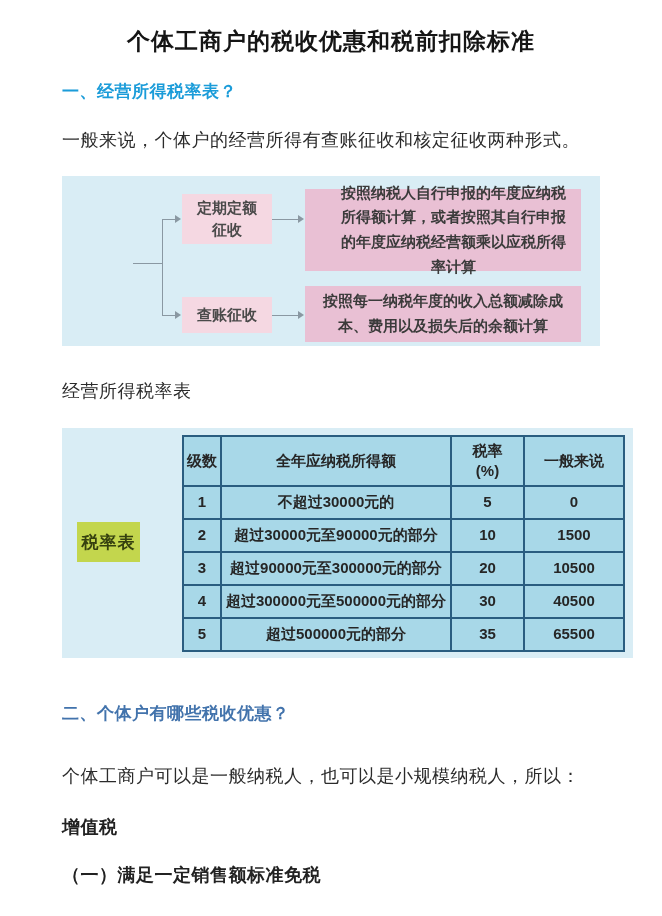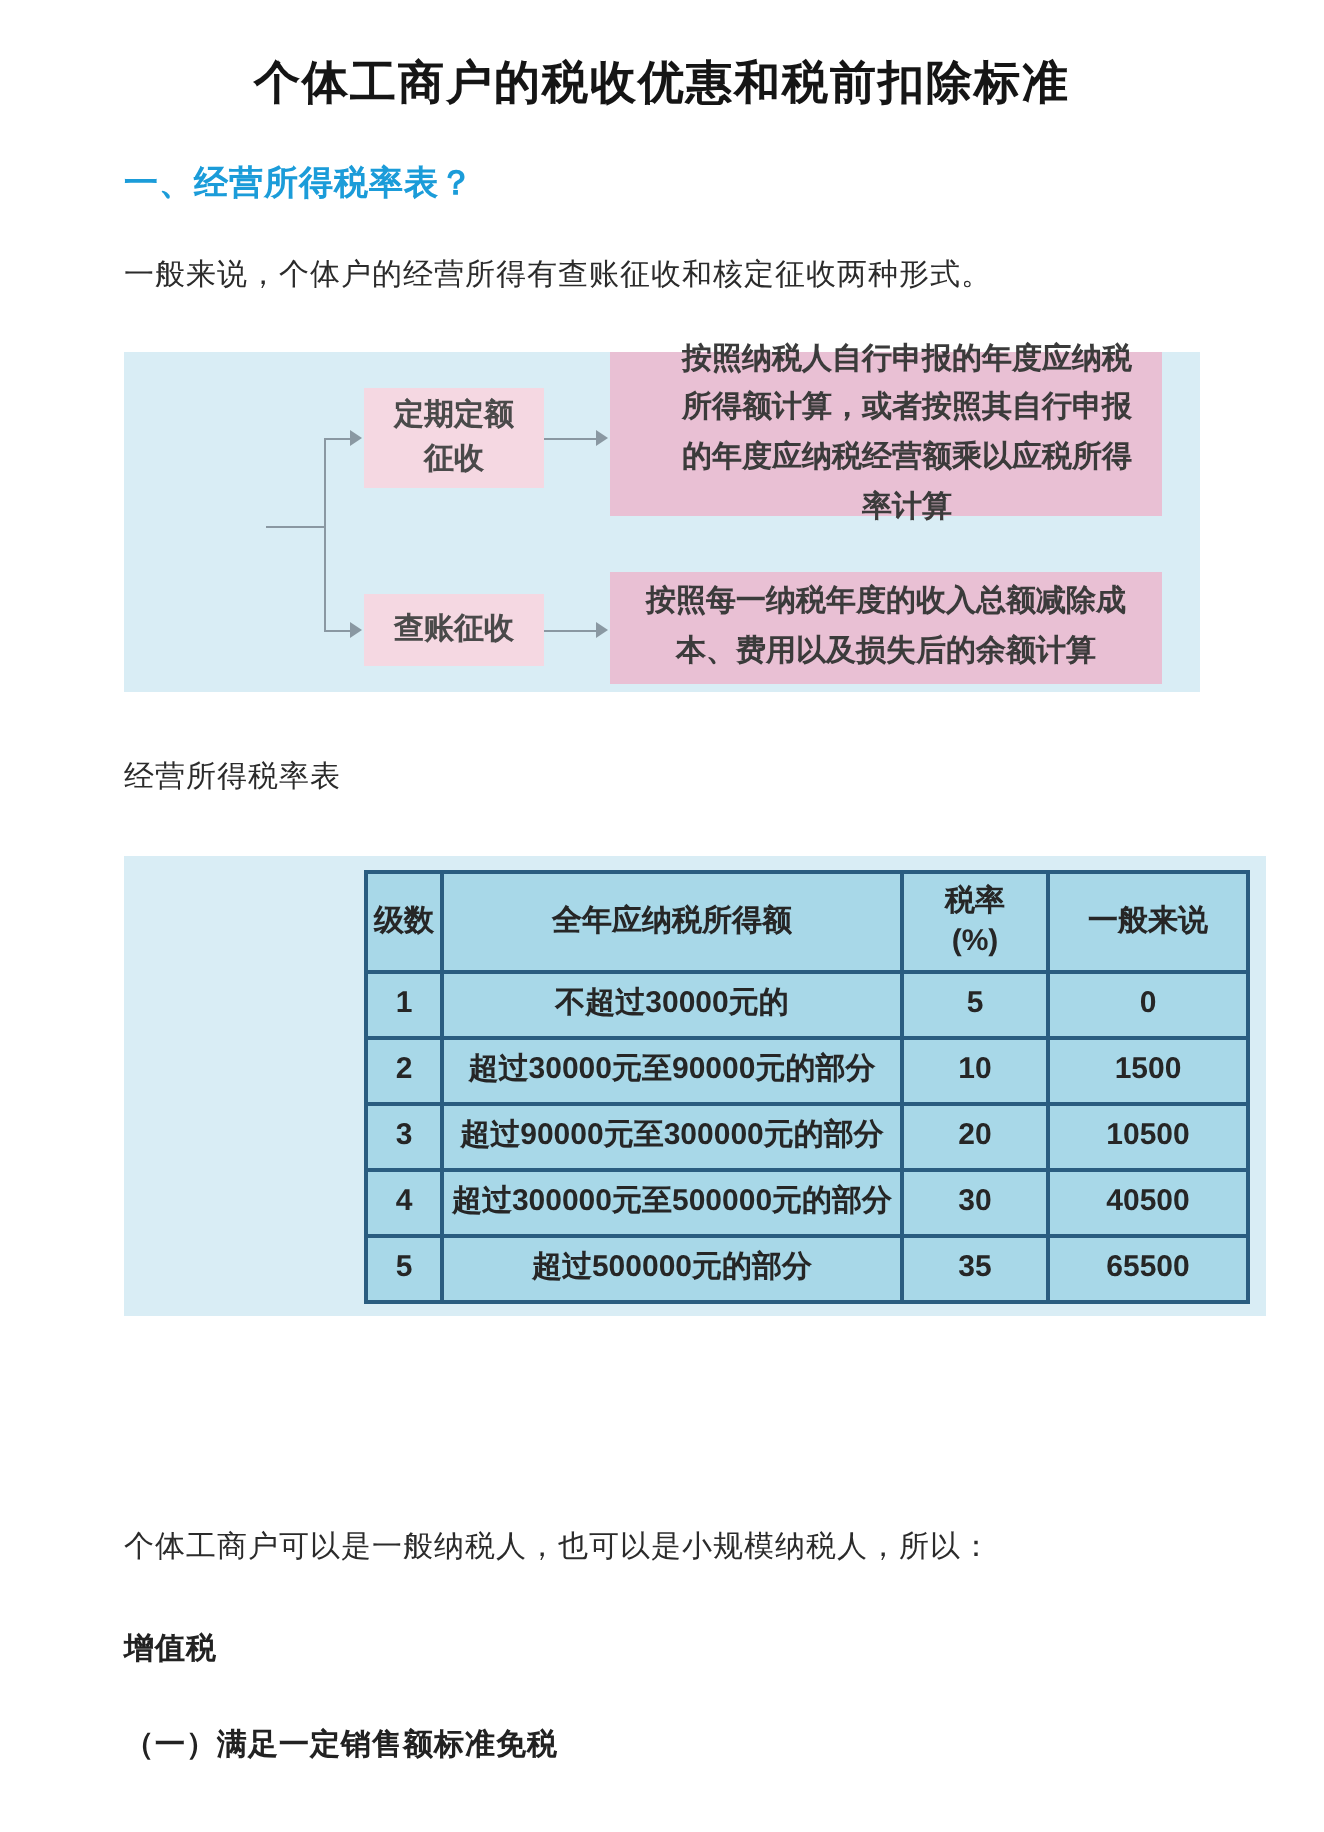--- a/index.html
+++ b/index.html
@@ -27,21 +27,21 @@
     left: 62px;
     font-size: 17px;
     font-weight: bold;
     letter-spacing: 0.5px;
   }
   .section-heading.cyan { top: 80px; color: #1b9cd9; }
   .section-heading.steel { top: 702px; color: #4273ac; }
   .body-text {
     position: absolute;
     left: 62px;
-    font-size: 15px;
+    font-size: 18px;
     color: #2b2b2b;
     letter-spacing: 0.5px;
   }
   .intro-text { top: 128px; }
   .table-caption { top: 379px; }
   .section2-body { top: 764px; }
   .bold-line { font-weight: bold; color: #222; }
   .vat-sub { top: 815px; }
   .exemption-sub { top: 863px; }
 
@@ -74,21 +74,21 @@
     padding: 0 10px;
   }
   .branch-box.b1 { left: 120px; top: 18px;  width: 90px; height: 50px; }
   .branch-box.b2 { left: 120px; top: 121px; width: 90px; height: 36px; }
   .desc-box {
     background: #e9c0d4;
     font-size: 15px; font-weight: bold; color: #3b3b3b;
     line-height: 1.65;
     padding: 2px 13px;
   }
-  .desc-box.d1 { left: 243px; top: 0;   width: 276px; height: 82px; padding-left: 34px; }
+  .desc-box.d1 { left: 243px; top: 13px;   width: 276px; height: 82px; padding-left: 34px; }
   .desc-box.d2 { left: 243px; top: 110px; width: 276px; height: 56px; }
 
   .cline { position: absolute; background: #8a98a2; }
   .cline.h { height: 1px; }
   .cline.v { width: 1px; }
   .arrowhead {
     position: absolute;
     width: 0; height: 0;
     border-top: 4px solid transparent;
     border-bottom: 4px solid transparent;
@@ -156,20 +156,21 @@
 
     <div class="node branch-box b1">定期定额征收</div>
     <div class="node branch-box b2">查账征收</div>
     <div class="node desc-box d1">按照纳税人自行申报的年度应纳税所得额计算，或者按照其自行申报的年度应纳税经营额乘以应税所得率计算</div>
     <div class="node desc-box d2">按照每一纳税年度的收入总额减除成本、费用以及损失后的余额计算</div>
   </div>
 
   <p class="body-text table-caption">经营所得税率表</p>
 
   <div class="panel table-panel">
+    <div class="side-label">税率表</div>
     <table class="rate-table">
       <colgroup>
         <col class="col-grade">
           <col class="col-income">
           <col class="col-rate">
           <col class="col-deduct">
       </colgroup>
       <thead>
         <tr>
           <th>级数</th>
@@ -207,20 +208,21 @@
         <tr>
           <td>5</td>
           <td>超过500000元的部分</td>
           <td>35</td>
           <td>65500</td>
         </tr>
       </tbody>
     </table>
   </div>
 
+  <h2 class="section-heading steel">二、个体户有哪些税收优惠？</h2>
 
   <p class="body-text section2-body">个体工商户可以是一般纳税人，也可以是小规模纳税人，所以：</p>
 
   <p class="body-text bold-line vat-sub">增值税</p>
 
   <p class="body-text bold-line exemption-sub">（一）满足一定销售额标准免税</p>
 
 </div>
 
 </body></html>

